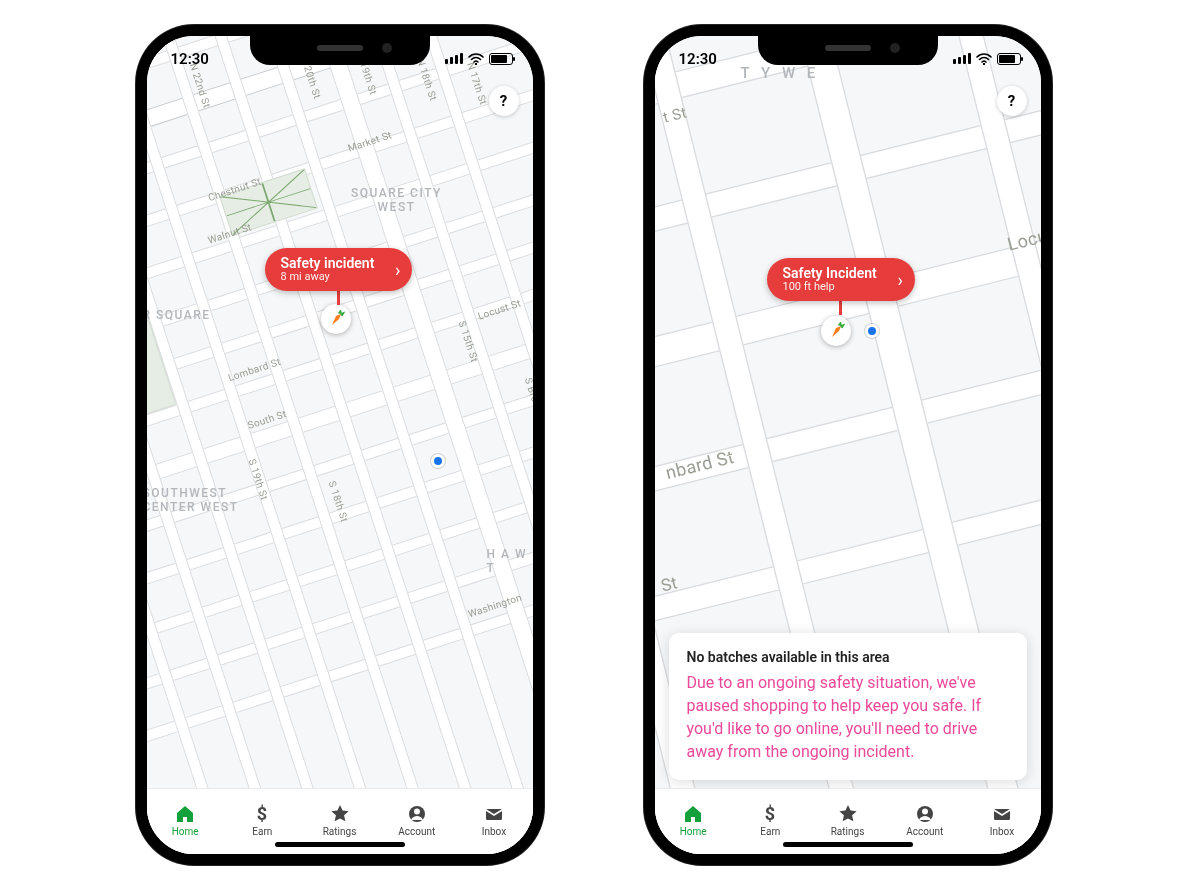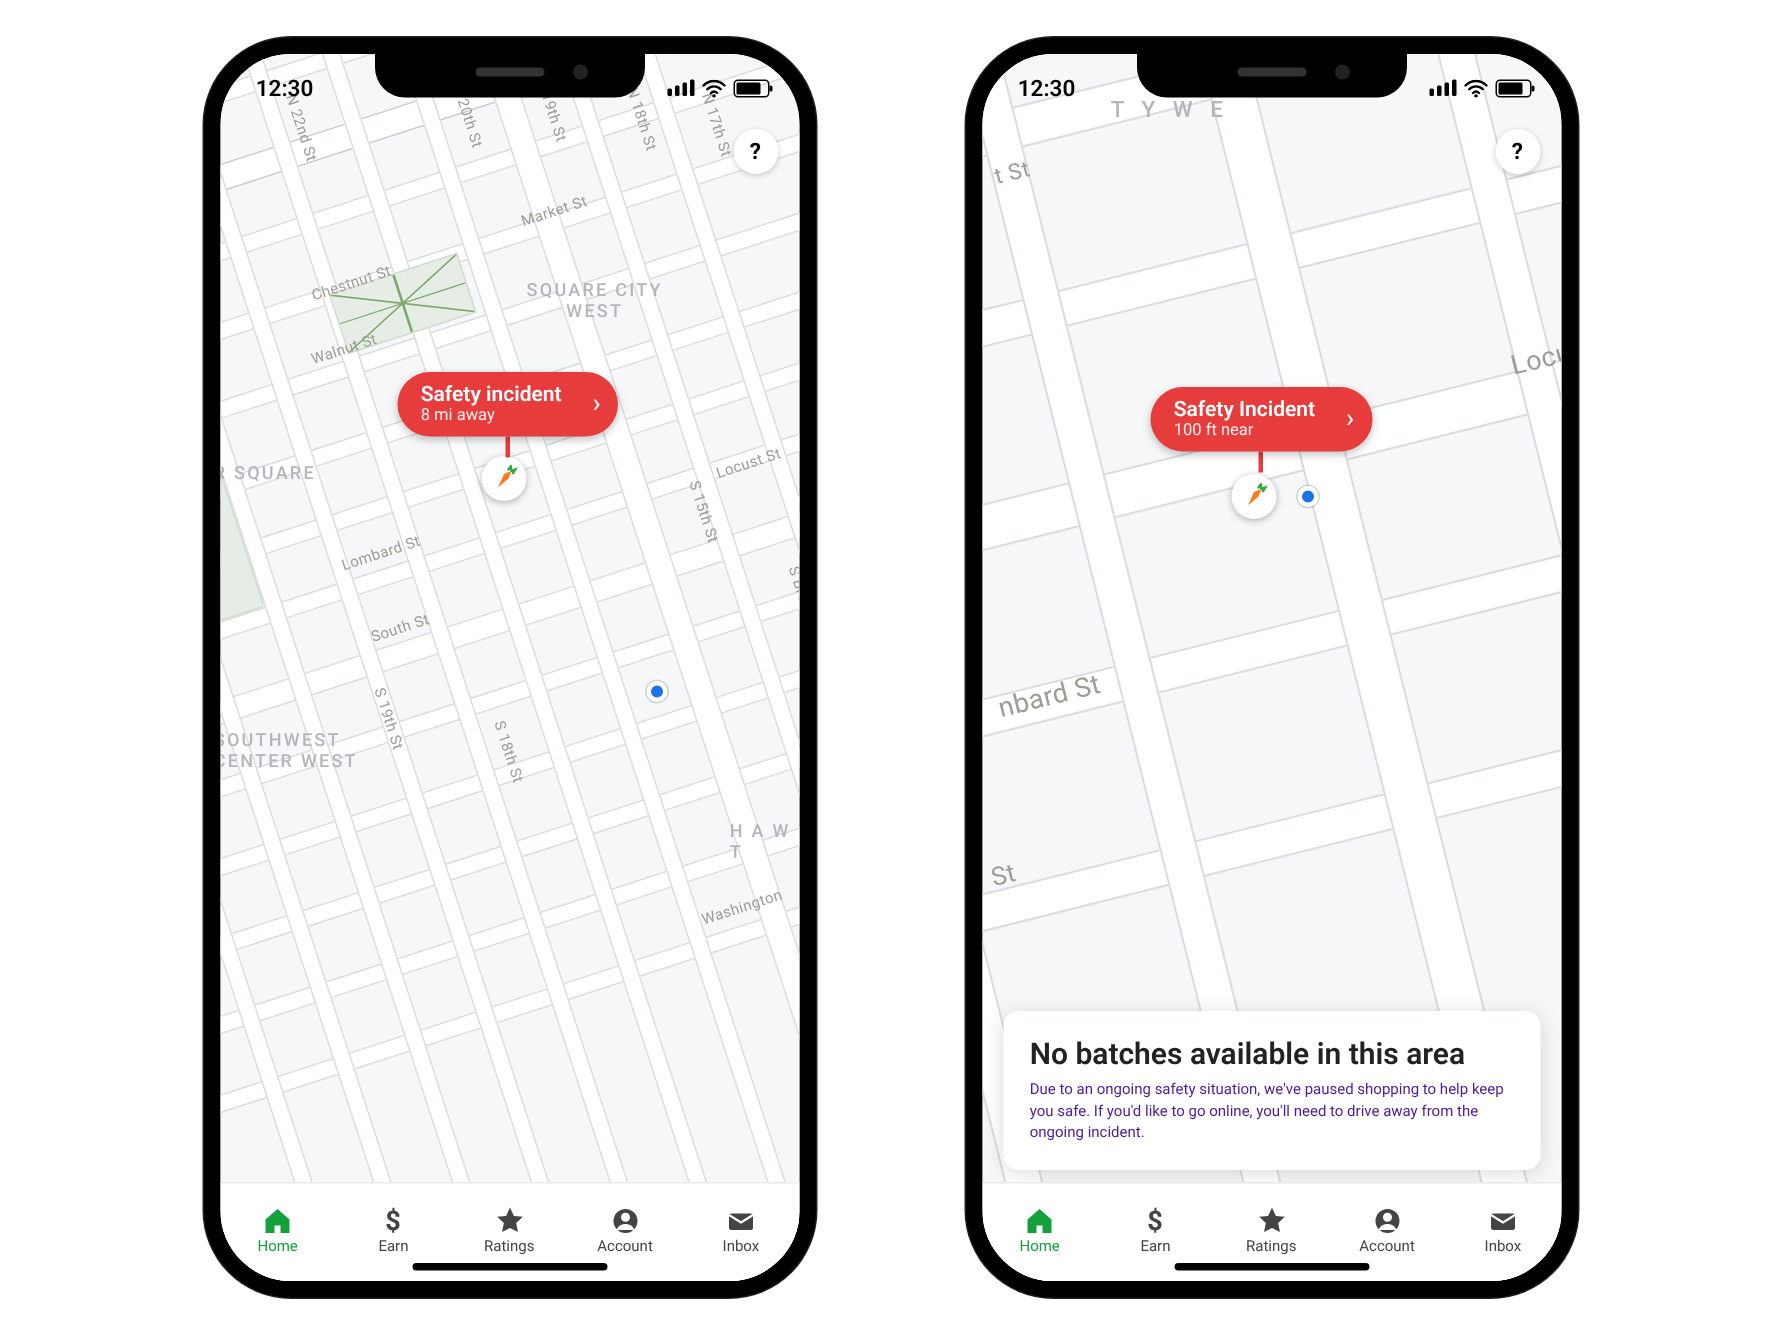--- a/index.html
+++ b/index.html
@@ -57,22 +57,22 @@
   
   .carrot{position:absolute;width:30px;height:30px;background:#fff;border-radius:50%;box-shadow:0 1px 5px rgba(0,0,0,.3);display:flex;align-items:center;justify-content:center;z-index:25;}
   .carrot svg{width:18px;height:18px;}
   
   .bluedot{position:absolute;width:14px;height:14px;background:#1a73e8;border:3px solid #fff;border-radius:50%;box-shadow:0 0 0 1px rgba(0,0,0,.15);z-index:25;}
   
   .goonline{position:absolute;left:50%;transform:translateX(-50%);bottom:230px;background:var(--green);color:#fff;font-size:19px;font-weight:600;padding:18px 68px;border-radius:34px;box-shadow:0 4px 14px rgba(0,0,0,.2);z-index:35;}
   
   .sheet{position:absolute;left:0;right:0;bottom:66px;background:#fff;border-top-left-radius:14px;border-top-right-radius:14px;padding:14px 20px 16px;box-shadow:0 -2px 12px rgba(0,0,0,.12);z-index:35;}
   .sheet-handle{width:34px;height:4px;background:#d3d5d8;border-radius:2px;margin:0 auto 12px;}
-  .sheet h3{margin:0 0 6px;font-size:20px;font-weight:600;color:#222;}
-  .sheet p{margin:0;font-size:10px;line-height:1.45;color:#4c1d95;}
+  .sheet h3{margin:0 0 6px;font-size:14px;font-weight:600;color:#222;}
+  .sheet p{margin:0;font-size:16px;line-height:1.45;color:#ec4899;}
   .sheetB{border-radius:10px;left:14px;right:14px;bottom:74px;padding:16px 18px;box-shadow:0 2px 14px rgba(0,0,0,.14);}
   
   .tabbar{position:absolute;bottom:0;left:0;right:0;height:66px;background:#fff;border-top:1px solid #eaeaea;display:flex;z-index:40;padding-bottom:2px;}
   .tab{flex:1;display:flex;flex-direction:column;align-items:center;justify-content:center;gap:2px;font-size:10px;color:#444;}
   .tab.active{color:var(--green);}
   .tab svg{width:20px;height:20px;}
 </style>
 </head>
 <body>
 
@@ -282,21 +282,21 @@
       <div class="carrot" style="top:280px;left:166px;">
           <svg viewBox="0 0 18 18">
             <use href="#ic-carrot"></use>
           </svg>
         </div>
       <div class="bluedot" style="top:288px;left:210px;"></div>
 
       <div class="incident" style="top:222px;left:112px;">
         <div class="inc-pill">
           <div class="inc-title">Safety Incident</div>
-          <div class="inc-sub">100 ft near</div>
+          <div class="inc-sub">100 ft help</div>
           <span class="inc-chev">›</span>
         </div>
         <div class="inc-stem"></div>
       </div>
     </div>
 
     <div class="helpbtn">
         <span>?</span>
       </div>
 

